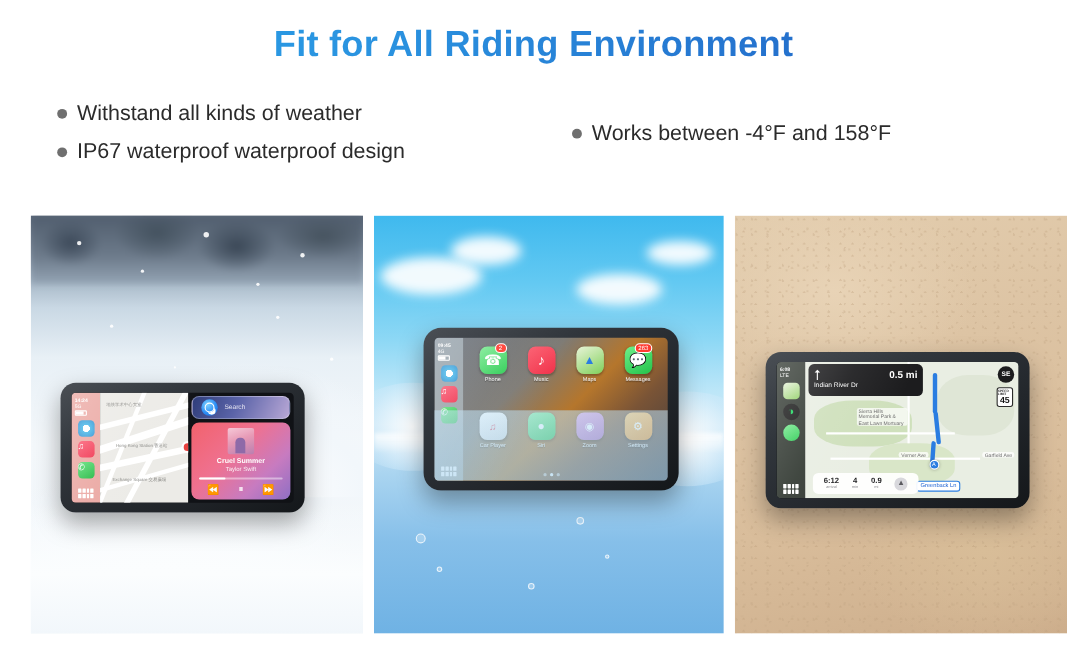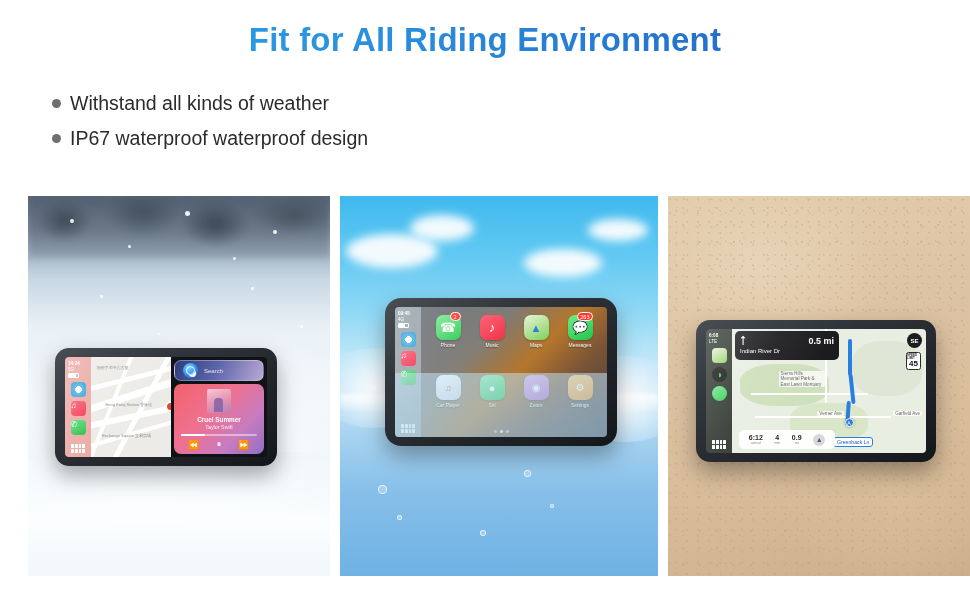--- a/index.html
+++ b/index.html
@@ -263,20 +263,24 @@
       <div class="bullet">
         <span class="dot"></span>
         <span class="btxt">Withstand all kinds of weather</span>
       </div>
       <div class="bullet">
         <span class="dot"></span>
         <span class="btxt">IP67 waterproof waterproof design</span>
       </div>
     </div>
     <div class="bul-col right">
+      <div class="bullet">
+        <span class="dot"></span>
+        <span class="btxt">Works between -4°F and 158°F</span>
+      </div>
     </div>
   </div>
 
   <div class="photos">
 
     <div class="photo">
       <div class="snow-bg"></div>
       <div class="snow-trees"></div>
       <div class="snow-drift-a"></div>
       <div class="snow-drift-b"></div>

